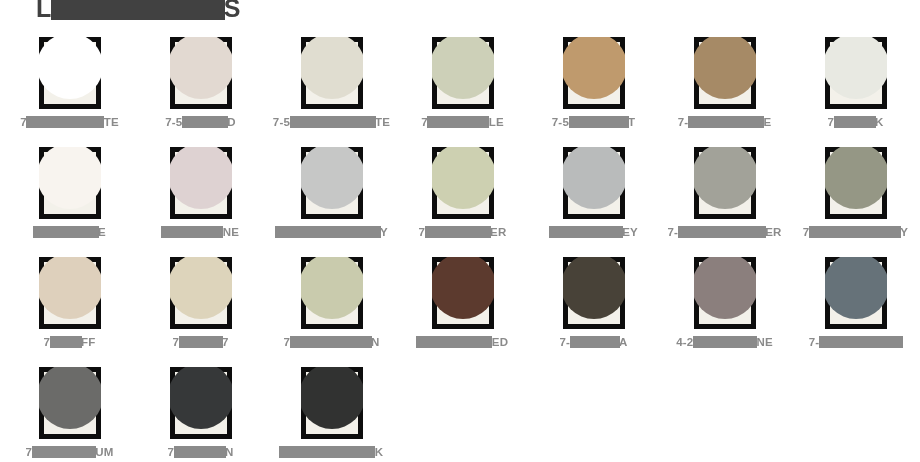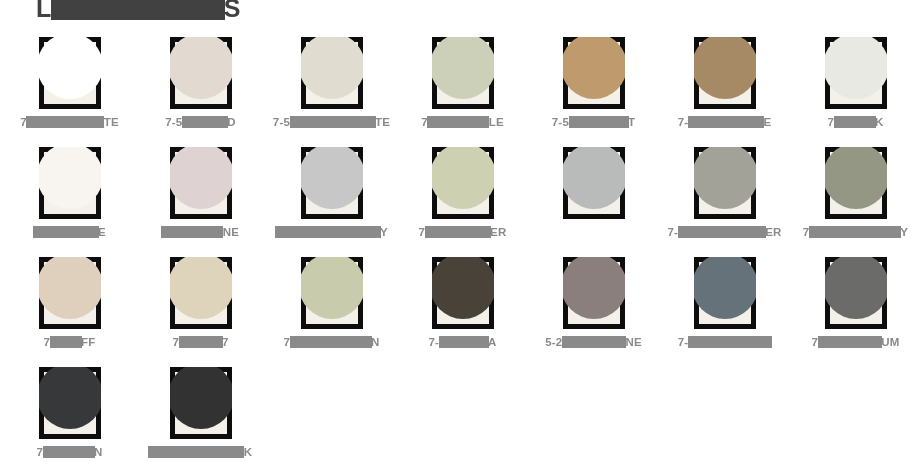--- a/index.html
+++ b/index.html
@@ -249,20 +249,25 @@
         <span class="lb-start">7</span>
         <span class="lb-redaction" style="width: 66px;"></span>
         <span class="lb-end">ER</span>
       </div>
     </div>
     <div class="swatch-cell">
       <div class="chip" style="background: rgb(13, 13, 13);">
         <div class="inner-notch" style="background: rgb(243, 241, 234);"></div>
         <div class="disc" style="background: rgb(185, 187, 187);"></div>
       </div>
+      <div class="swatch-label">
+        <span class="lb-start"></span>
+        <span class="lb-redaction" style="width: 74px;"></span>
+        <span class="lb-end">EY</span>
+      </div>
     </div>
     <div class="swatch-cell">
       <div class="chip" style="background: rgb(13, 13, 13);">
         <div class="inner-notch" style="background: rgb(243, 241, 234);"></div>
         <div class="disc" style="background: rgb(162, 162, 153);"></div>
       </div>
       <div class="swatch-label">
         <span class="lb-start">7-</span>
         <span class="lb-redaction" style="width: 88px;"></span>
         <span class="lb-end">ER</span>
@@ -308,35 +313,46 @@
       </div>
       <div class="swatch-label">
         <span class="lb-start">7</span>
         <span class="lb-redaction" style="width: 82px;"></span>
         <span class="lb-end">N</span>
       </div>
     </div>
     <div class="swatch-cell">
       <div class="chip" style="background: rgb(13, 13, 13);">
         <div class="inner-notch" style="background: rgb(243, 241, 234);"></div>
+        <div class="disc" style="background: rgb(92, 58, 46);"></div>
+      </div>
+      <div class="swatch-label">
+        <span class="lb-start"></span>
+        <span class="lb-redaction" style="width: 76px;"></span>
+        <span class="lb-end">ED</span>
+      </div>
+    </div>
+    <div class="swatch-cell">
+      <div class="chip" style="background: rgb(13, 13, 13);">
+        <div class="inner-notch" style="background: rgb(243, 241, 234);"></div>
         <div class="disc" style="background: rgb(72, 66, 56);"></div>
       </div>
       <div class="swatch-label">
         <span class="lb-start">7-</span>
         <span class="lb-redaction" style="width: 50px;"></span>
         <span class="lb-end">A</span>
       </div>
     </div>
     <div class="swatch-cell">
       <div class="chip" style="background: rgb(13, 13, 13);">
         <div class="inner-notch" style="background: rgb(243, 241, 234);"></div>
         <div class="disc" style="background: rgb(139, 127, 125);"></div>
       </div>
       <div class="swatch-label">
-        <span class="lb-start">5-2</span>
+        <span class="lb-start">4-2</span>
         <span class="lb-redaction" style="width: 64px;"></span>
         <span class="lb-end">NE</span>
       </div>
     </div>
     <div class="swatch-cell">
       <div class="chip" style="background: rgb(13, 13, 13);">
         <div class="inner-notch" style="background: rgb(243, 241, 234);"></div>
         <div class="disc" style="background: rgb(102, 114, 121);"></div>
       </div>
       <div class="swatch-label">

